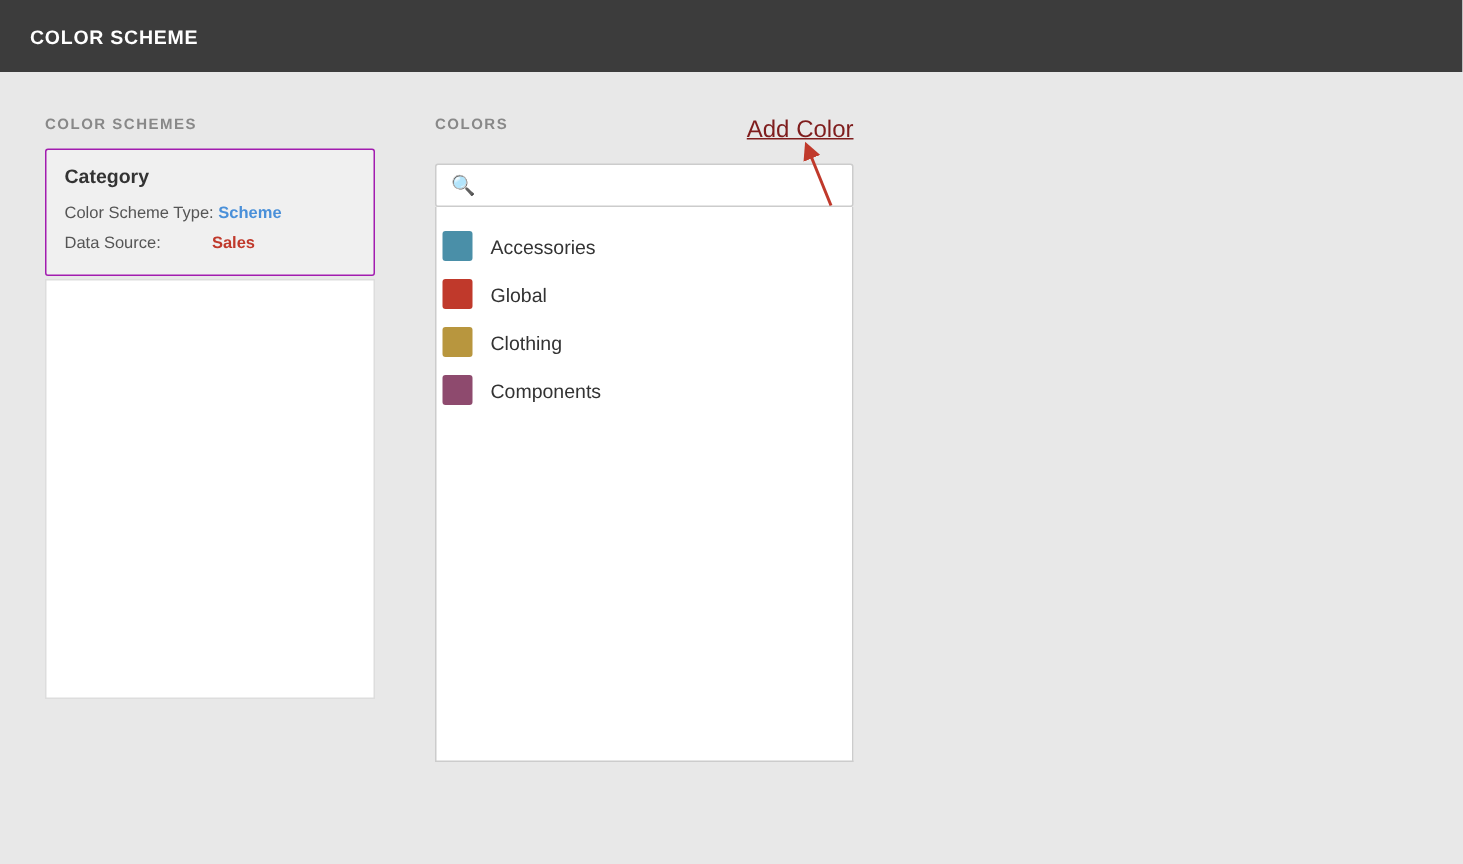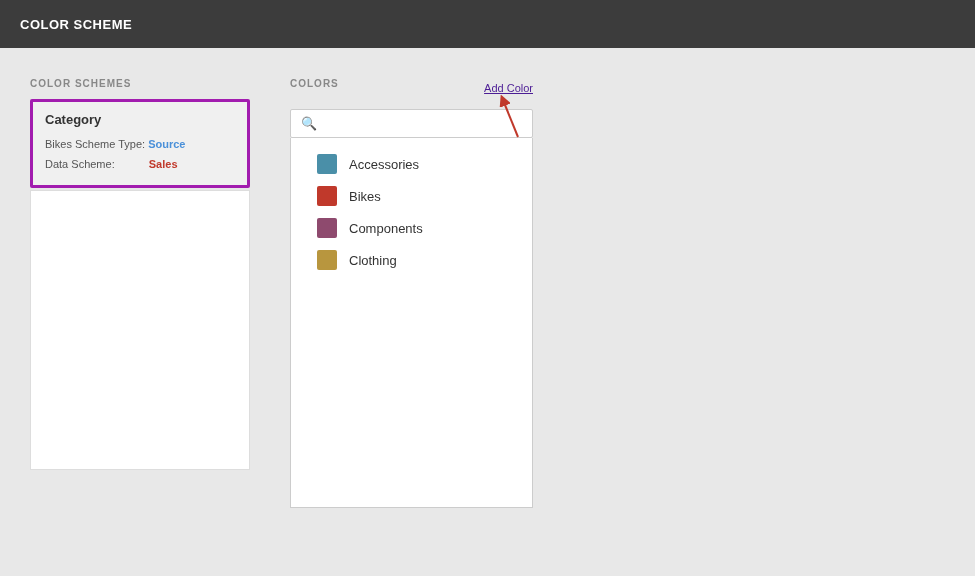--- a/index.html
+++ b/index.html
@@ -43,21 +43,21 @@
     .panel-label {
       font-size: 10px;
       font-weight: bold;
       color: #888;
       letter-spacing: 1px;
       margin-bottom: 10px;
       text-transform: uppercase;
     }
     .scheme-card {
       background: #f0f0f0;
-      border: 3px solid #a21caf;
+      border: 1px solid #a21caf;
       border-radius: 2px;
       padding: 10px 12px;
       margin-bottom: 2px;
     }
     .scheme-card-title {
       font-size: 13px;
       font-weight: bold;
       color: #333;
       margin-bottom: 8px;
     }
@@ -79,33 +79,33 @@
       margin-left: 31px;
     }
     .scheme-empty {
       background: #fff;
       border: 1px solid #ddd;
       height: 280px;
     }
 
     
     .right-panel {
-      width: 243px;
+      width: 279px;
       flex-shrink: 0;
       position: relative;
     }
     .right-panel-header {
       display: flex;
       justify-content: space-between;
       align-items: flex-start;
       margin-bottom: 10px;
     }
     .add-color-link {
-      font-size: 11px;
-      color: #4c1d95;
+      font-size: 16px;
+      color: #7f1d1d;
       text-decoration: underline;
       cursor: pointer;
       position: relative;
     }
     .arrow-svg {
       width: 45px;
       height: 45px;
     }
 
     
@@ -136,21 +136,21 @@
     .colors-container {
       background: #fff;
       border: 1px solid #ccc;
       border-top: none;
       min-height: 370px;
       padding: 10px 0;
     }
     .color-item {
       display: flex;
       align-items: center;
-      padding: 6px 26px;
+      padding: 6px 4px;
       gap: 12px;
       cursor: pointer;
     }
     .color-swatch {
       width: 20px;
       height: 20px;
       border-radius: 2px;
       flex-shrink: 0;
     }
     .color-name {
@@ -166,25 +166,25 @@
 </div>
 
 <div class="main">
 
   <div class="left-panel">
     <div class="panel-label">COLOR SCHEMES</div>
     <div class="scheme-card">
       <div class="scheme-card-title">Category</div>
       <div class="scheme-card-meta">
         <div>
-          <span class="label">Bikes Scheme Type:</span>
-          <span class="value-blue">Source</span>
+          <span class="label">Color Scheme Type:</span>
+          <span class="value-blue">Scheme</span>
         </div>
         <div>
-          <span class="label">Data Scheme:</span>
+          <span class="label">Data Source:</span>
           <span class="value-red">Sales</span>
         </div>
       </div>
     </div>
     <div class="scheme-empty"></div>
   </div>
 
   <div class="right-panel">
     <div class="right-panel-header">
       <div class="panel-label">COLORS</div>
@@ -206,26 +206,26 @@
       <span class="search-icon">🔍</span>
     </div>
 
     <div class="colors-container" id="colors-list">
     <div class="color-item">
           <div class="color-swatch" style="background-color: rgb(74, 143, 168);"></div>
           <span class="color-name">Accessories</span>
         </div>
         <div class="color-item">
           <div class="color-swatch" style="background-color: rgb(192, 57, 43);"></div>
-          <span class="color-name">Bikes</span>
+          <span class="color-name">Global</span>
+        </div>
+        <div class="color-item">
+          <div class="color-swatch" style="background-color: rgb(184, 150, 62);"></div>
+          <span class="color-name">Clothing</span>
         </div>
         <div class="color-item">
           <div class="color-swatch" style="background-color: rgb(142, 74, 110);"></div>
           <span class="color-name">Components</span>
         </div>
-        <div class="color-item">
-          <div class="color-swatch" style="background-color: rgb(184, 150, 62);"></div>
-          <span class="color-name">Clothing</span>
-        </div>
       </div>
   </div>
 
 </div>
 
 </body></html>

